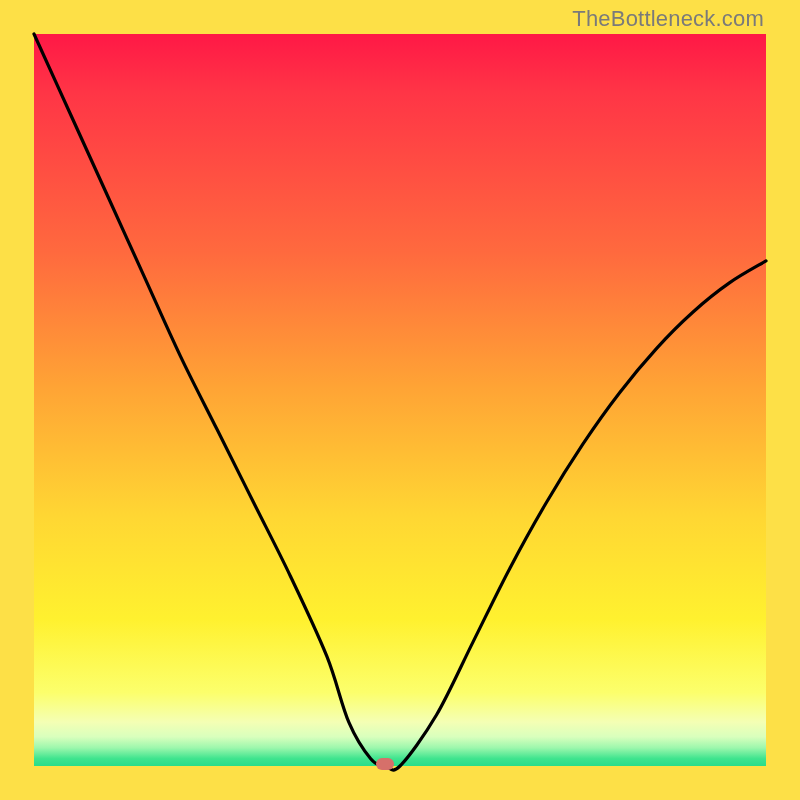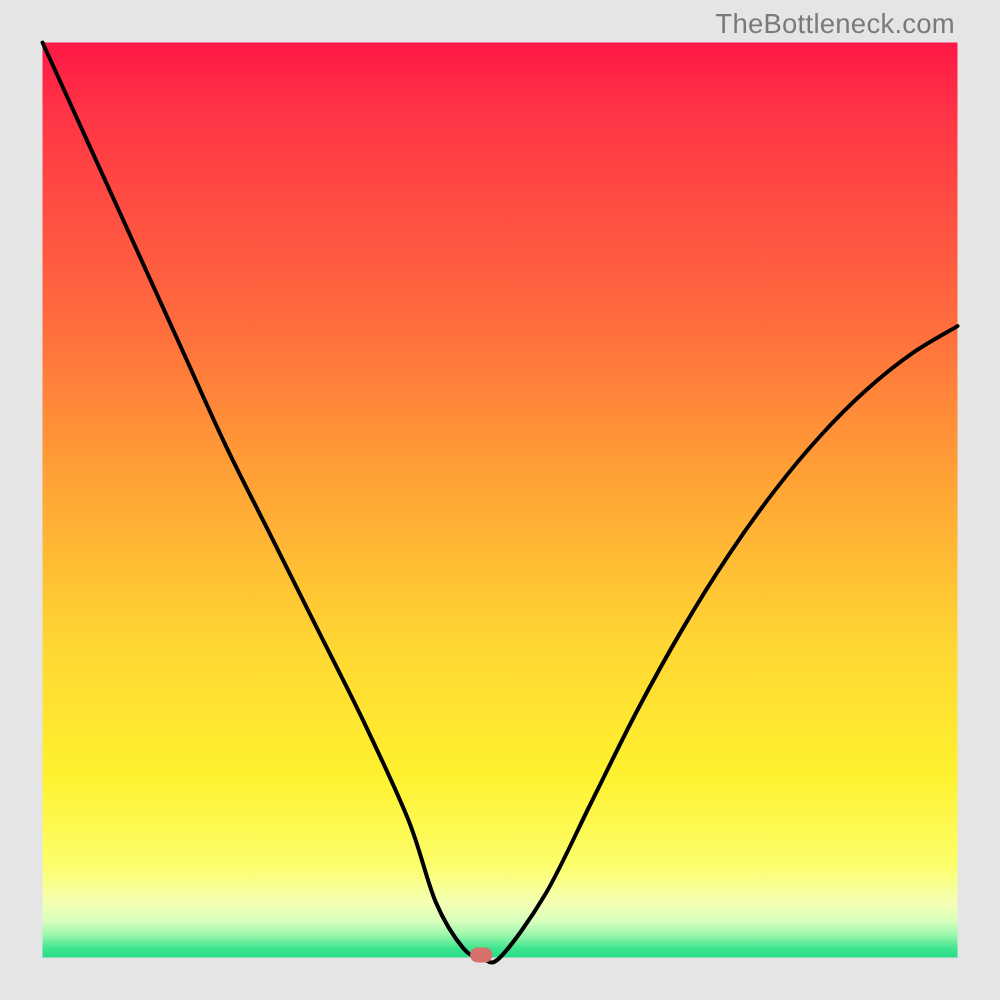--- a/index.html
+++ b/index.html
@@ -10,21 +10,21 @@
     background: #000;
     overflow: hidden;
     font-family: Arial, Helvetica, sans-serif;
   }
   .frame {
     position: absolute;
     left: 0;
     top: 0;
     width: 800px;
     height: 800px;
-    background: #e5e5e5;
+    background: #fde047;
   }
   .plot {
     position: absolute;
     left: 34px;
     top: 34px;
     width: 732px;
     height: 732px;
     
     background: linear-gradient(
       to bottom,

